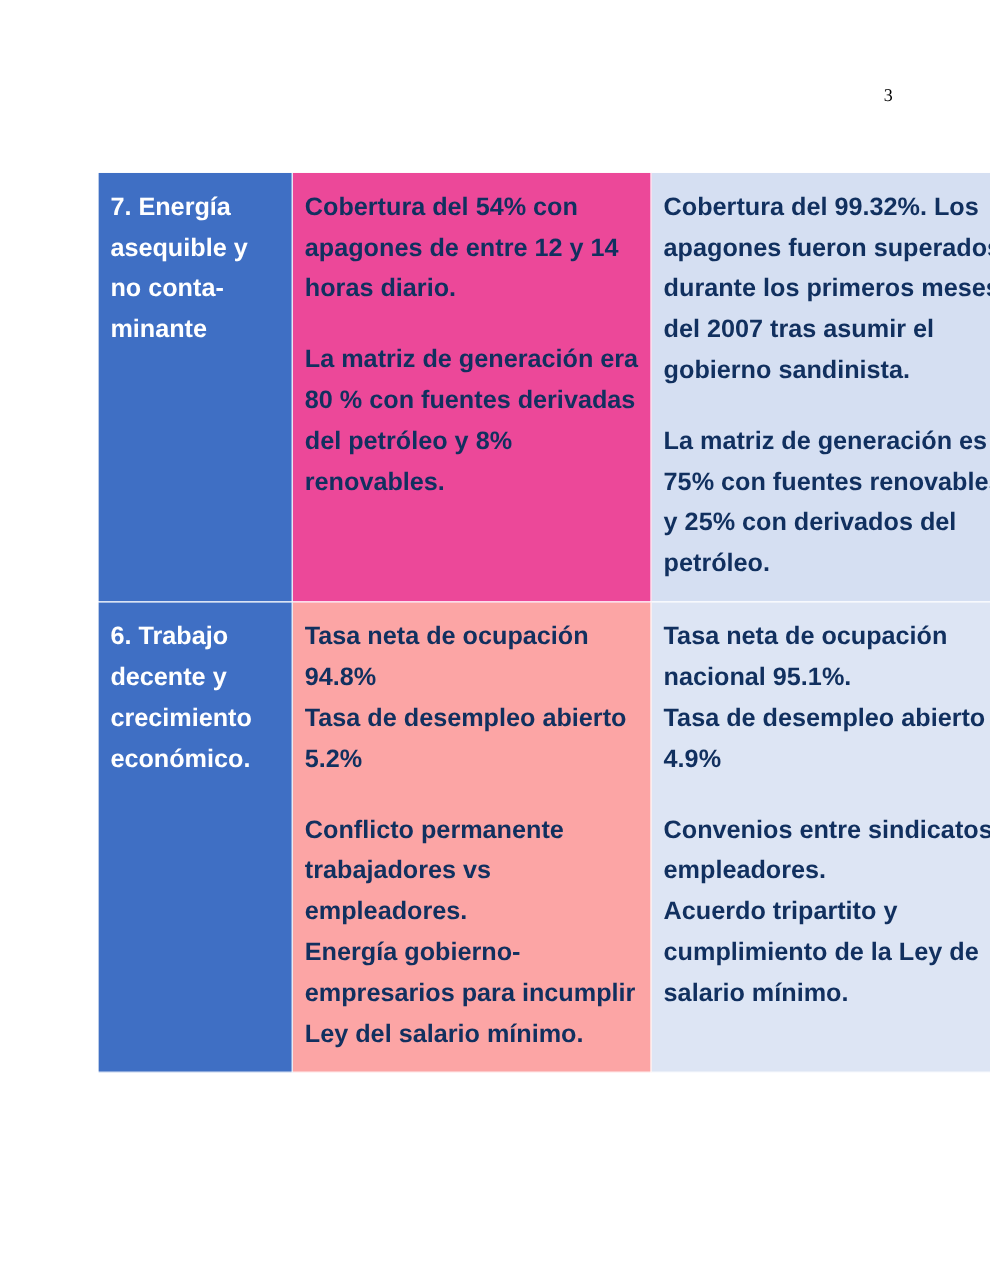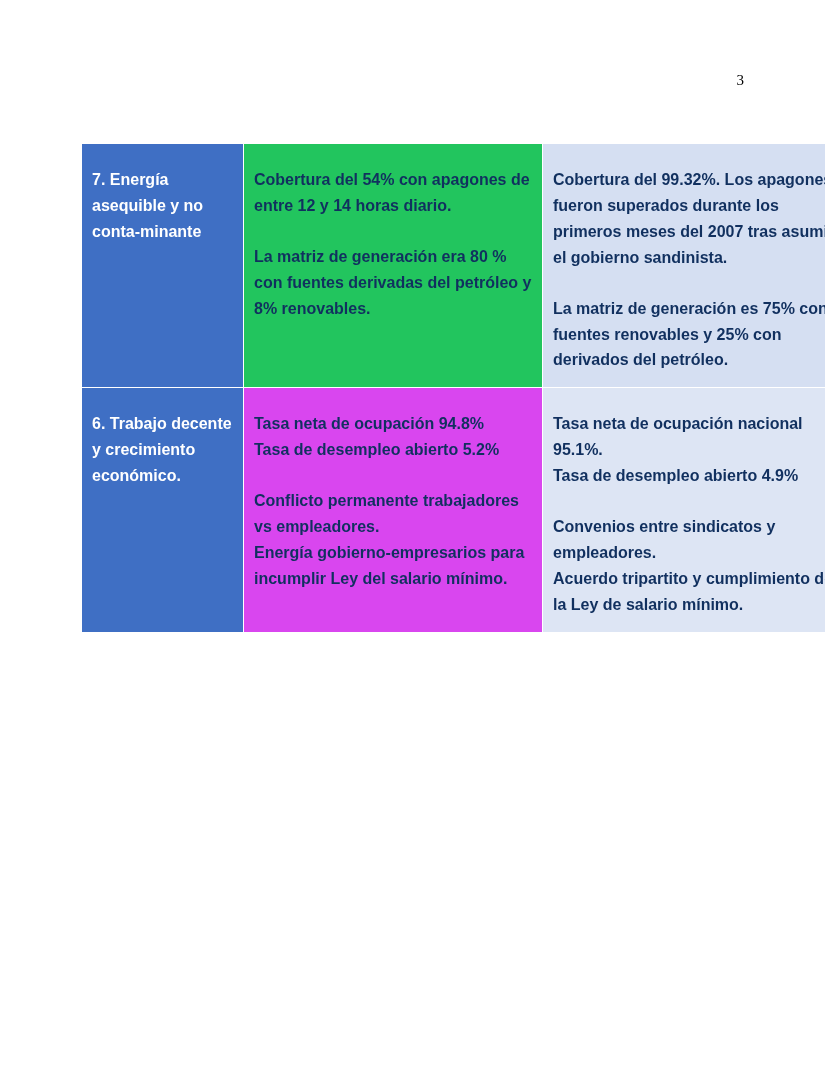--- a/index.html
+++ b/index.html
@@ -37,43 +37,43 @@
     left: 81px;
     width: 716px;
   }
   table.comparison {
     border-collapse: collapse;
     table-layout: fixed;
     width: 716px;
   }
   table.comparison td {
     vertical-align: top;
-    padding: 23px 10px 14px 10px;
-    font-size: 16px;
+    padding: 12px 10px 14px 10px;
+    font-size: 21px;
     font-weight: bold;
     line-height: 1.62;
     border: 1px solid #ffffff;
   }
   td.col-label {
     width: 141px;
     background: #3f6fc4;
     color: #ffffff;
   }
   td.col-before {
     width: 278px;
-    background: #22c55e;
+    background: #ec4899;
     color: #11305f;
   }
   td.col-after {
     width: 295px;
     background: #d5dff2;
     color: #11305f;
   }
   tr.row-alt td.col-before {
-    background: #d946ef;
+    background: #fca5a5;
   }
   tr.row-alt td.col-after {
     background: #dde5f4;
   }
   .para {
     margin: 0;
   }
   .spacer-line {
     display: block;
     height: 25px;

